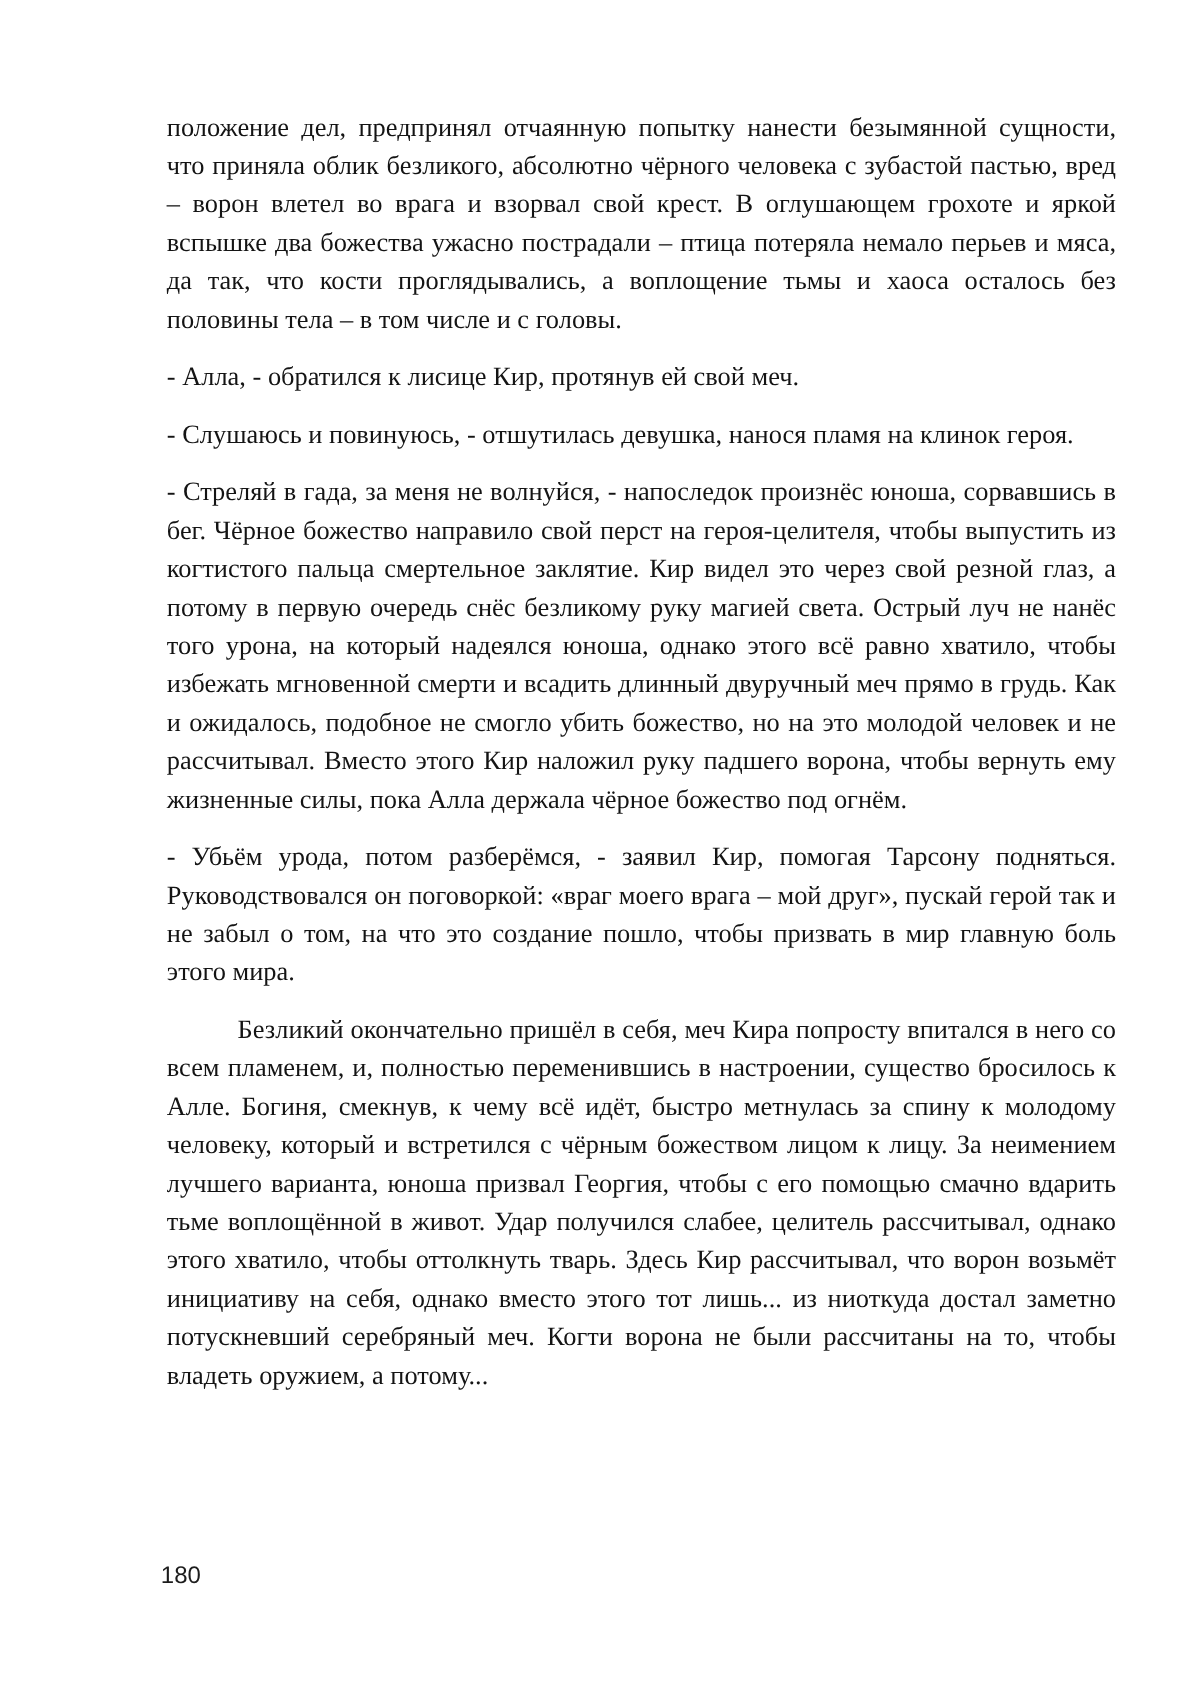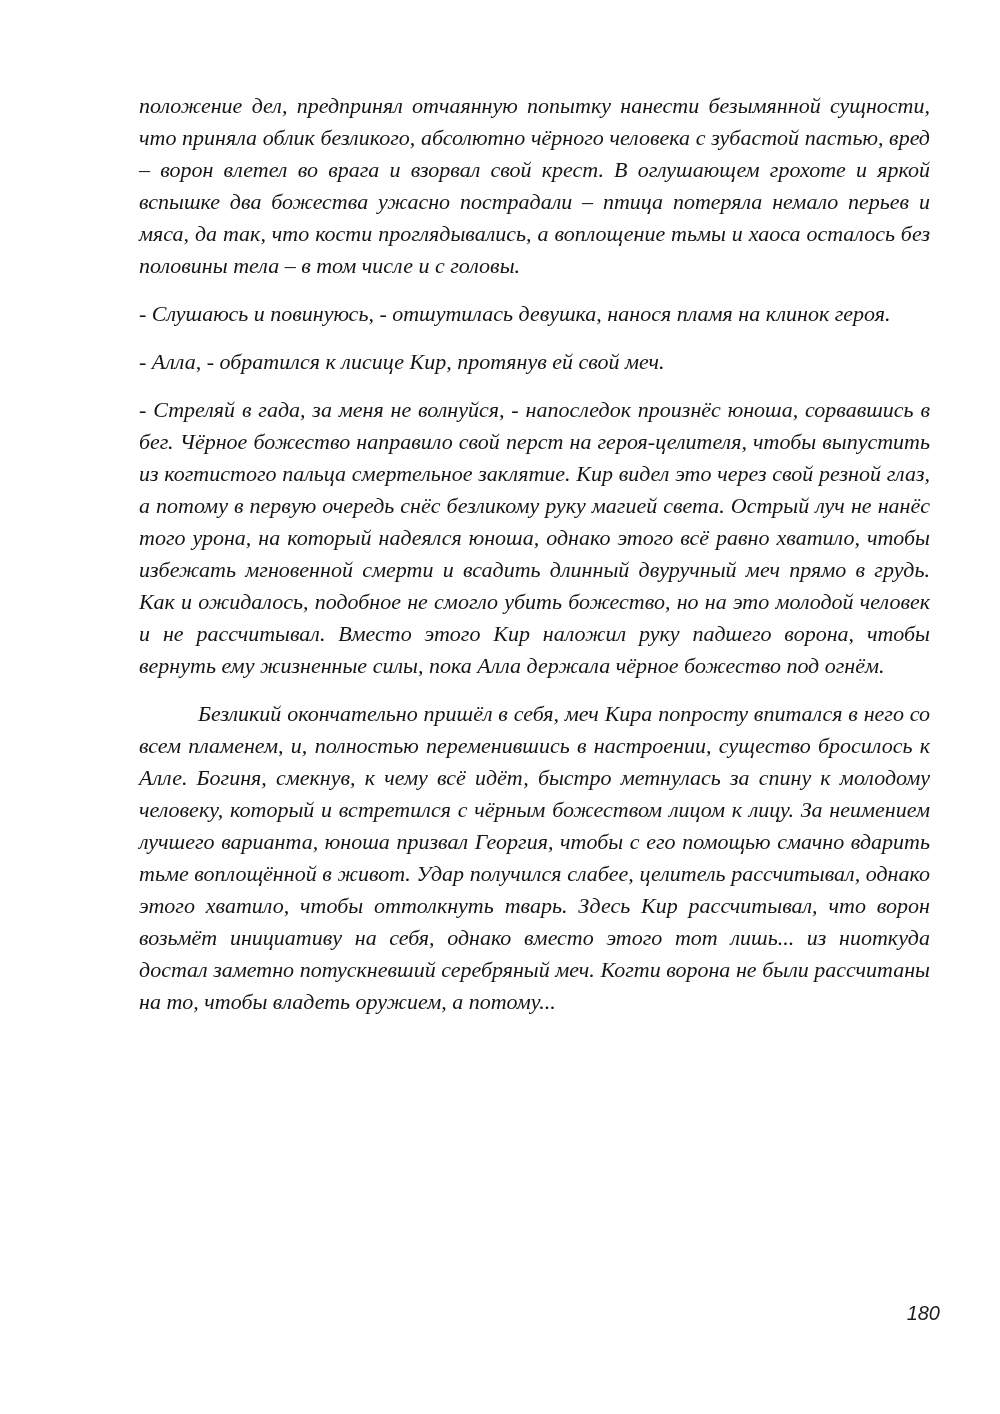--- a/index.html
+++ b/index.html
@@ -8,21 +8,20 @@
     background: #ffffff;
   }
   .page {
     position: relative;
     width: 1000px;
     height: 1383px;
     background: #ffffff;
     font-family: "Liberation Serif", serif;
     color: #141414;
     overflow: hidden;
-    font-style: italic;
   }
   .text-block {
     position: absolute;
     left: 139px;
     top: 90px;
     width: 791px;
     font-size: 22px;
     line-height: 32px;
     text-align: justify;
     text-justify: inter-word;
@@ -31,34 +30,35 @@
     margin: 0 0 16px 0;
     padding: 0;
   }
   .para.indent {
     text-indent: 59px;
     margin-top: 15px;
   }
   .page-number {
     position: absolute;
     top: 1301px;
-    left: 149px;
+    left: 134px;
     width: 791px;
-    text-align: right;
+    text-align: left;
     font-family: "Liberation Sans", sans-serif;
     font-size: 20px;
     line-height: 24px;
     color: #1c1c1c;
   }
 </style>
 </head>
 <body>
 
 <div class="page" style="background: rgb(255, 255, 255); color: rgb(20, 20, 20);">
   <div class="text-block" id="text-block">
       <p class="para">положение дел, предпринял отчаянную попытку нанести безымянной сущности, что приняла облик безликого, абсолютно чёрного человека с зубастой пастью, вред – ворон влетел во врага и взорвал свой крест. В оглушающем грохоте и яркой вспышке два божества ужасно пострадали – птица потеряла немало перьев и мяса, да так, что кости проглядывались, а воплощение тьмы и хаоса осталось без половины тела – в том числе и с головы.</p>
+      <p class="para">- Алла, - обратился к лисице Кир, протянув ей свой меч.</p>
       <p class="para">- Слушаюсь и повинуюсь, - отшутилась девушка, нанося пламя на клинок героя.</p>
-      <p class="para">- Алла, - обратился к лисице Кир, протянув ей свой меч.</p>
       <p class="para">- Стреляй в гада, за меня не волнуйся, - напоследок произнёс юноша, сорвавшись в бег. Чёрное божество направило свой перст на героя-целителя, чтобы выпустить из когтистого пальца смертельное заклятие. Кир видел это через свой резной глаз, а потому в первую очередь снёс безликому руку магией света. Острый луч не нанёс того урона, на который надеялся юноша, однако этого всё равно хватило, чтобы избежать мгновенной смерти и всадить длинный двуручный меч прямо в грудь. Как и ожидалось, подобное не смогло убить божество, но на это молодой человек и не рассчитывал. Вместо этого Кир наложил руку падшего ворона, чтобы вернуть ему жизненные силы, пока Алла держала чёрное божество под огнём.</p>
+      <p class="para">- Убьём урода, потом разберёмся, - заявил Кир, помогая Тарсону подняться. Руководствовался он поговоркой: «враг моего врага – мой друг», пускай герой так и не забыл о том, на что это создание пошло, чтобы призвать в мир главную боль этого мира.</p>
       <p class="para indent">Безликий окончательно пришёл в себя, меч Кира попросту впитался в него со всем пламенем, и, полностью переменившись в настроении, существо бросилось к Алле. Богиня, смекнув, к чему всё идёт, быстро метнулась за спину к молодому человеку, который и встретился с чёрным божеством лицом к лицу. За неимением лучшего варианта, юноша призвал Георгия, чтобы с его помощью смачно вдарить тьме воплощённой в живот. Удар получился слабее, целитель рассчитывал, однако этого хватило, чтобы оттолкнуть тварь. Здесь Кир рассчитывал, что ворон возьмёт инициативу на себя, однако вместо этого тот лишь... из ниоткуда достал заметно потускневший серебряный меч. Когти ворона не были рассчитаны на то, чтобы владеть оружием, а потому...</p>
     </div>
   <div class="page-number">180</div>
 </div>
 
 </body></html>

